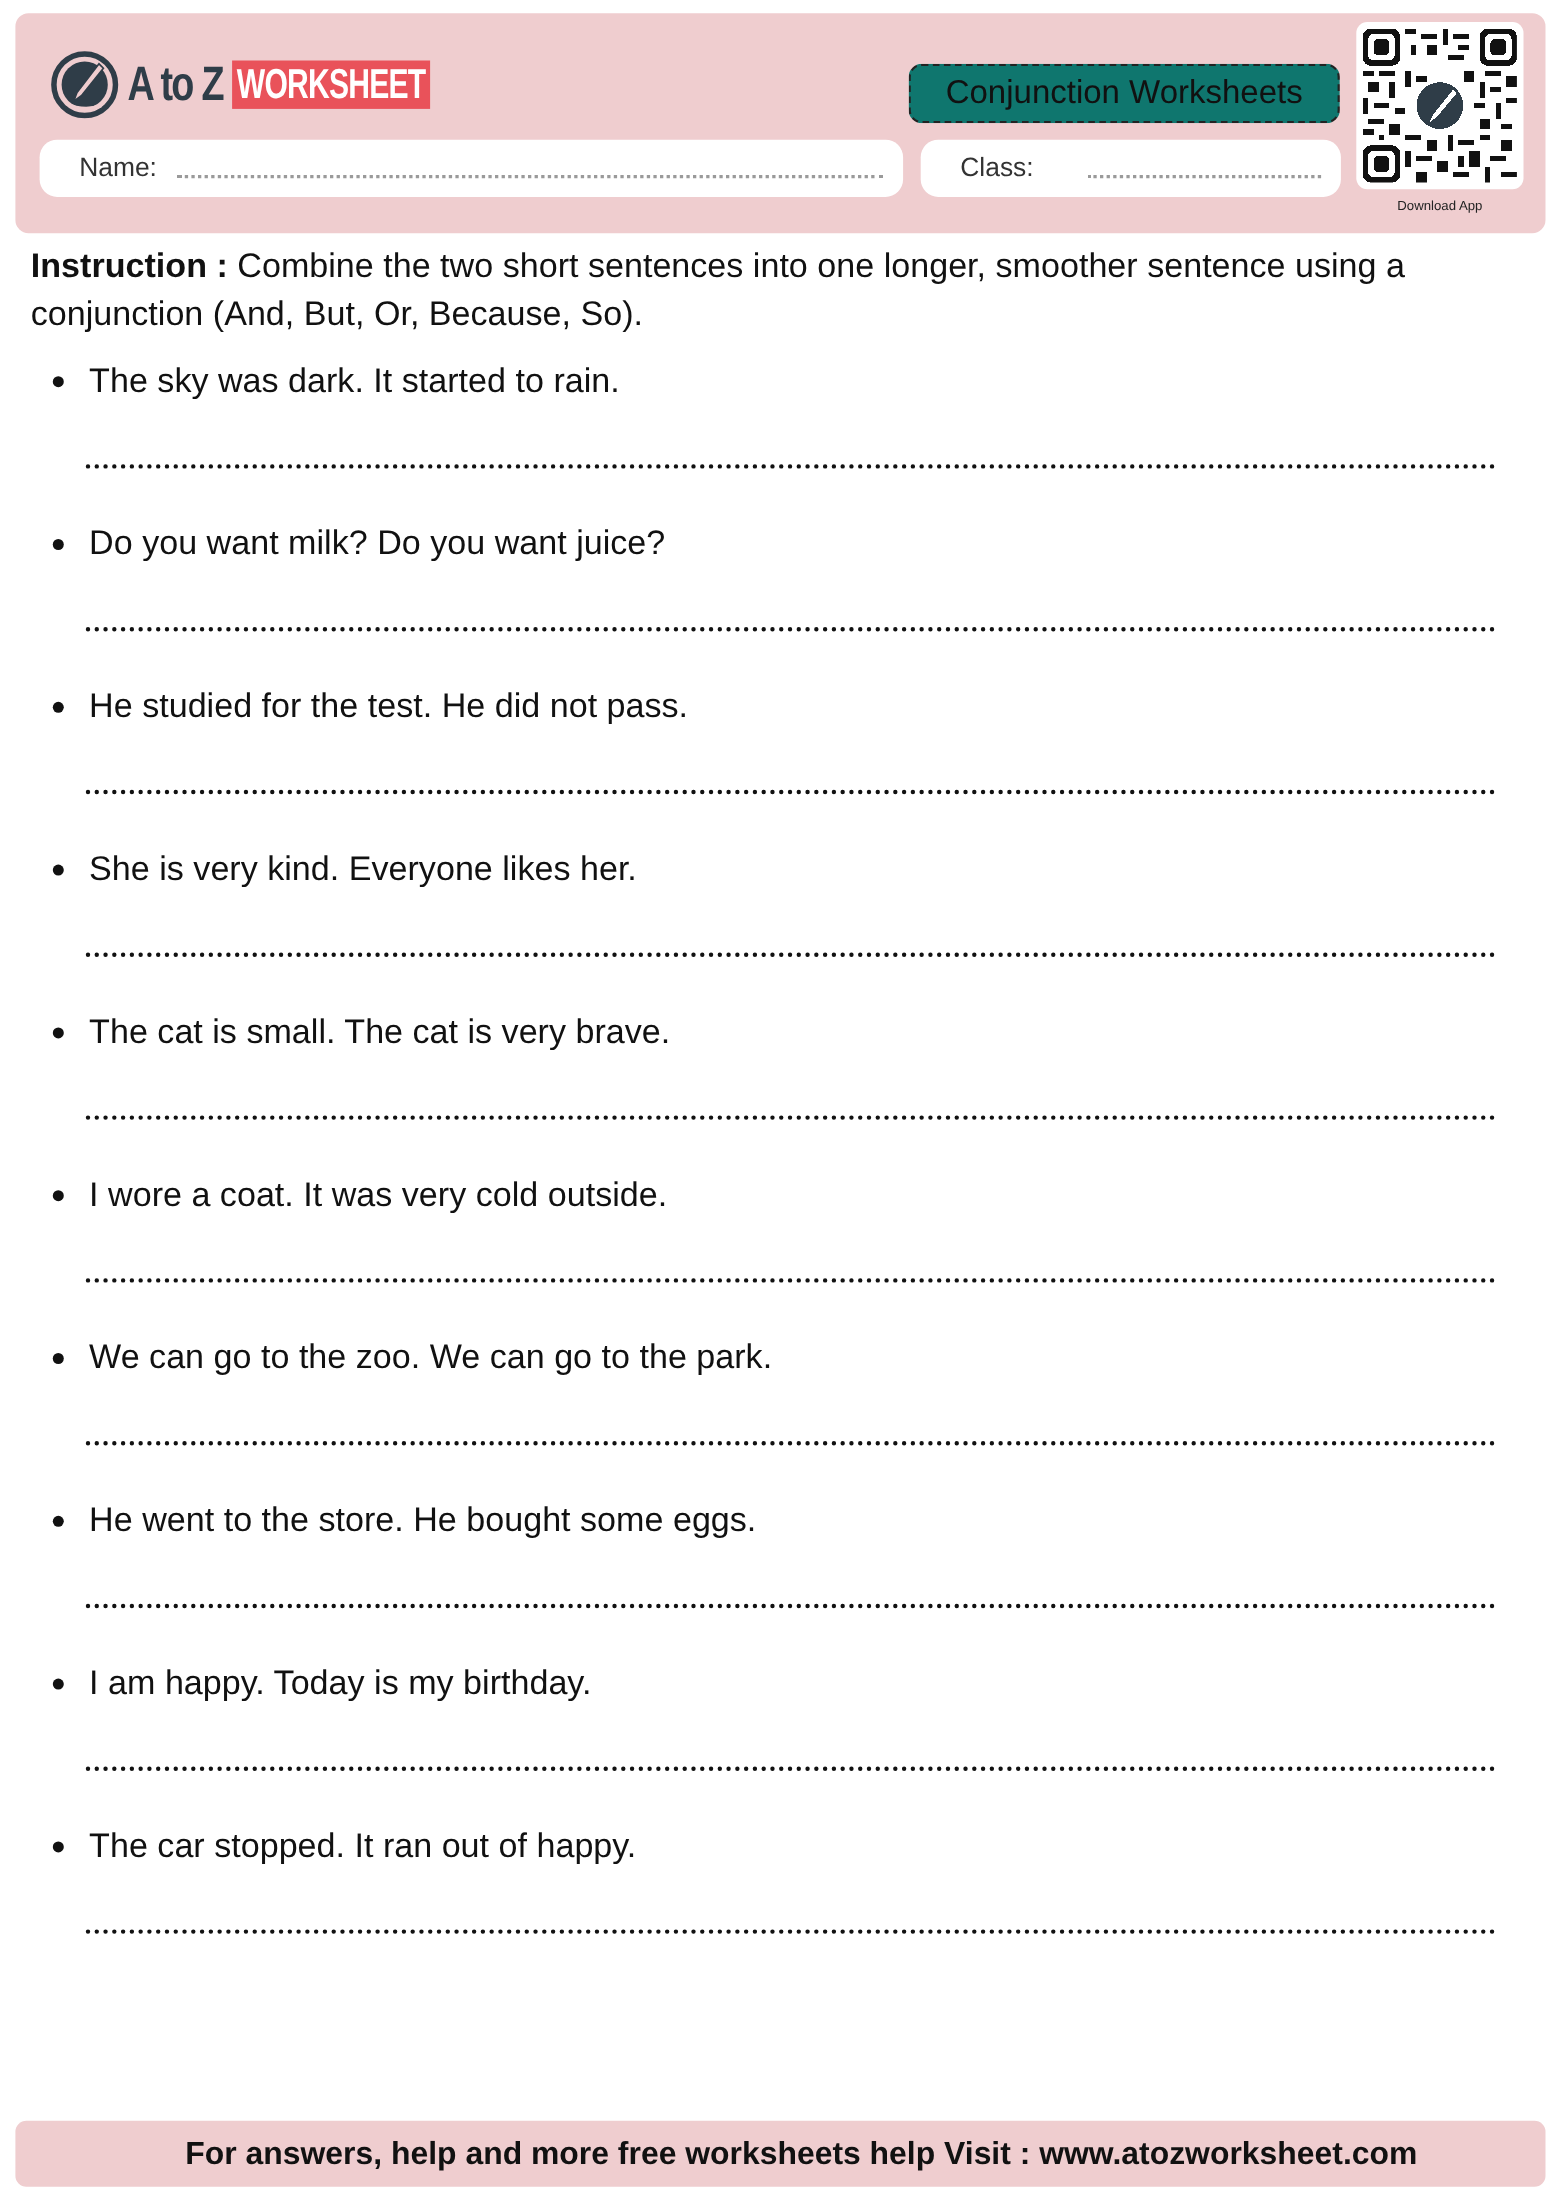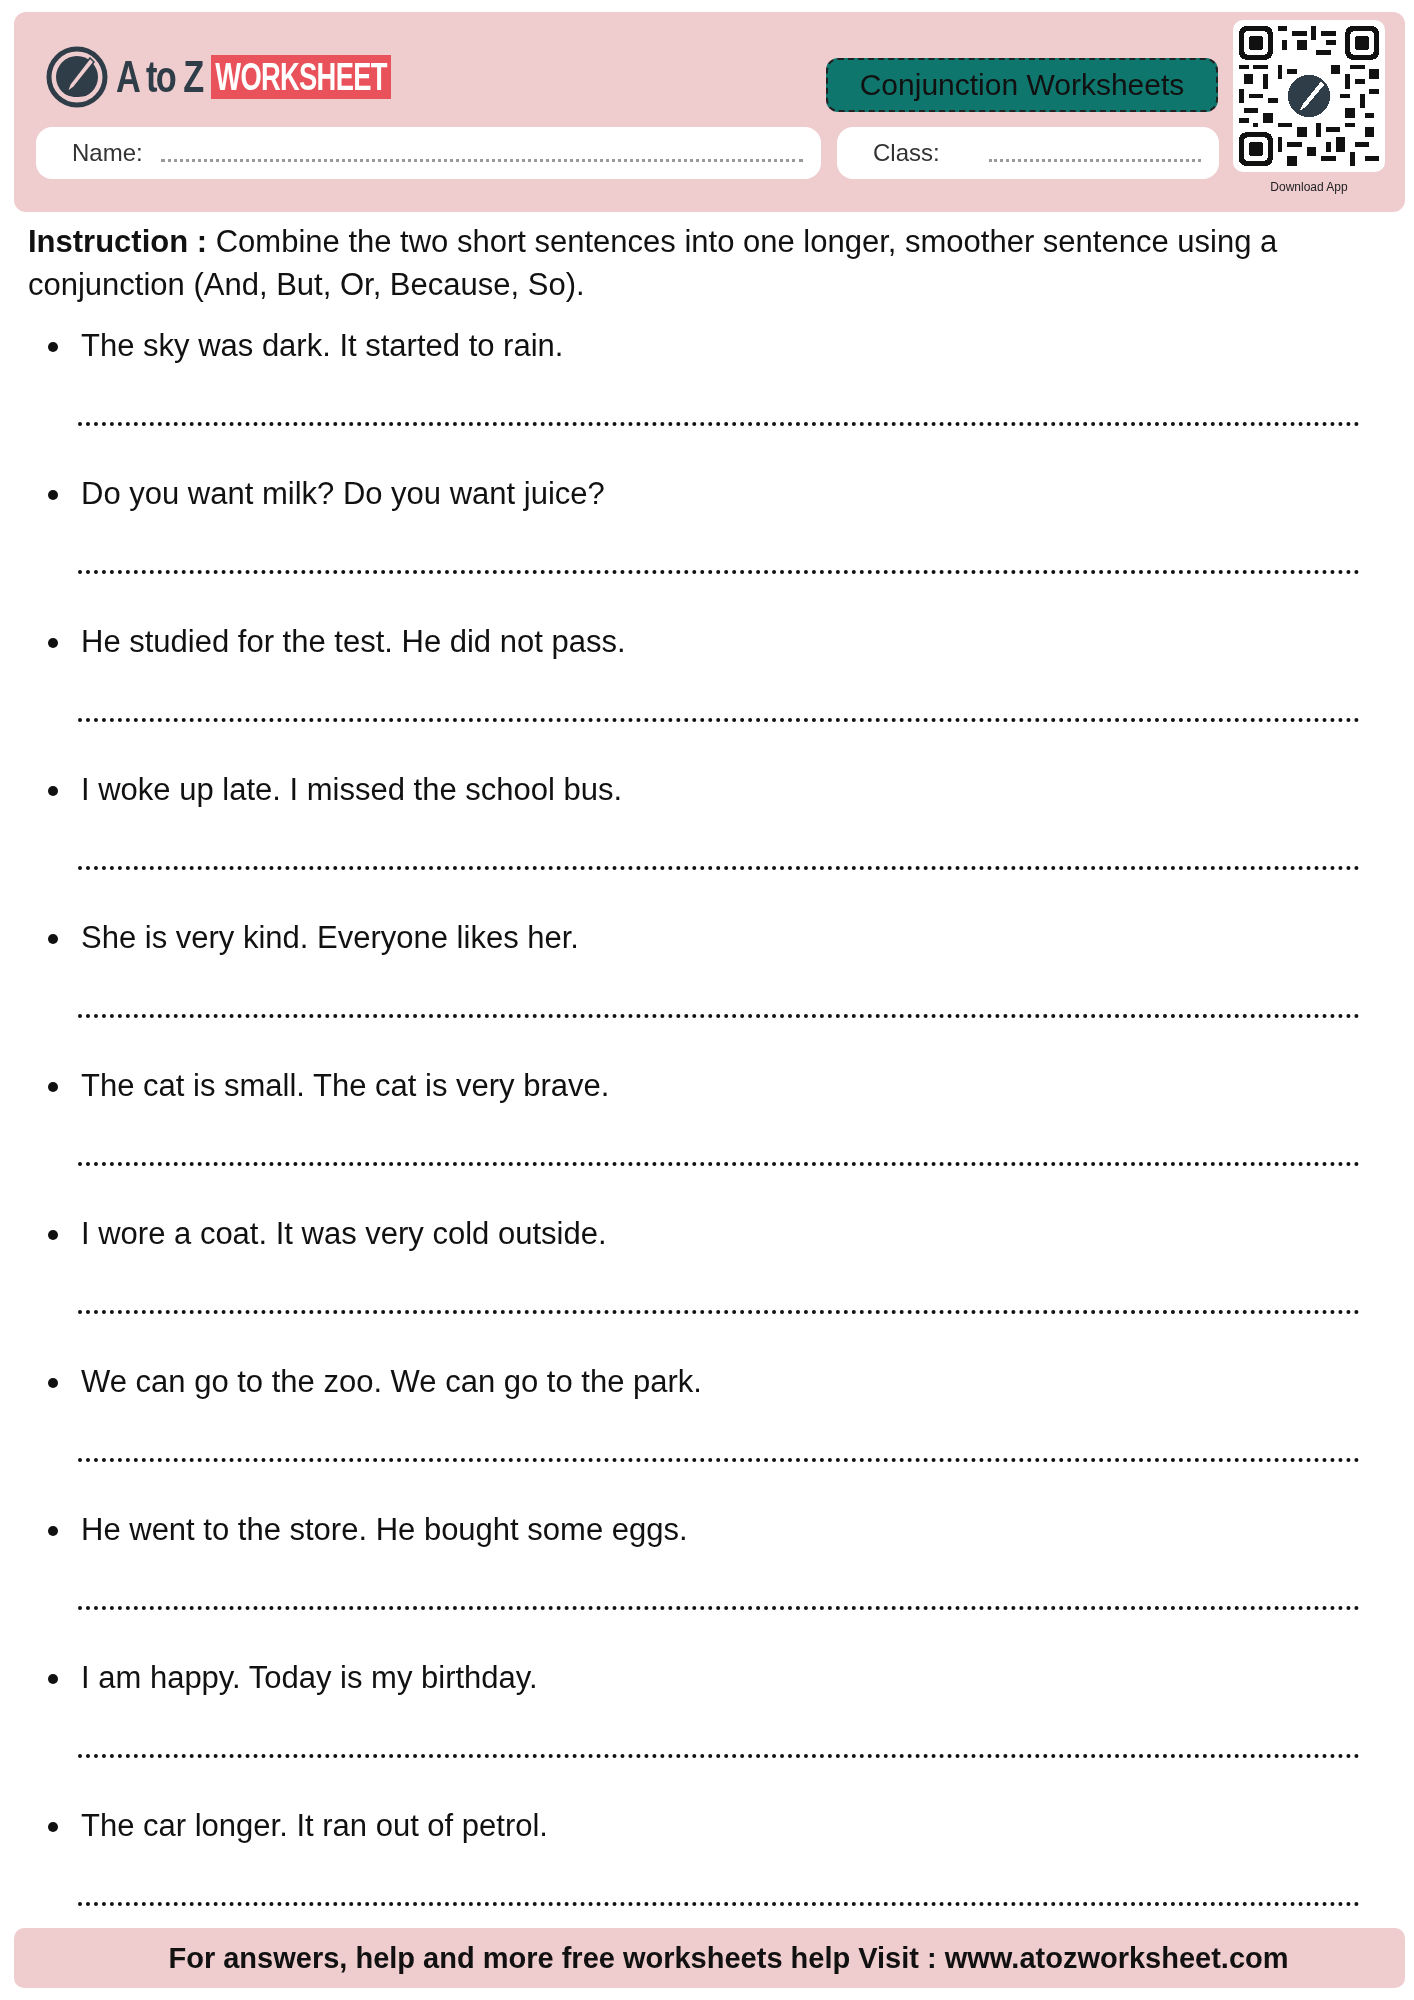--- a/index.html
+++ b/index.html
@@ -183,25 +183,20 @@
       <span class="text">Do you want milk? Do you want juice?</span>
       <span class="answer"></span>
     </div>
   <div class="item">
       <span class="bullet"></span>
       <span class="text">He studied for the test. He did not pass.</span>
       <span class="answer"></span>
     </div>
   <div class="item">
       <span class="bullet"></span>
-      <span class="text">I woke up late. I missed the school bus.</span>
-      <span class="answer"></span>
-    </div>
-  <div class="item">
-      <span class="bullet"></span>
       <span class="text">She is very kind. Everyone likes her.</span>
       <span class="answer"></span>
     </div>
   <div class="item">
       <span class="bullet"></span>
       <span class="text">The cat is small. The cat is very brave.</span>
       <span class="answer"></span>
     </div>
   <div class="item">
       <span class="bullet"></span>
@@ -218,20 +213,20 @@
       <span class="text">He went to the store. He bought some eggs.</span>
       <span class="answer"></span>
     </div>
   <div class="item">
       <span class="bullet"></span>
       <span class="text">I am happy. Today is my birthday.</span>
       <span class="answer"></span>
     </div>
   <div class="item">
       <span class="bullet"></span>
-      <span class="text">The car longer. It ran out of petrol.</span>
+      <span class="text">The car stopped. It ran out of happy.</span>
       <span class="answer"></span>
     </div>
 </div>
 
 <div class="footer">
   <span>For answers, help and more free worksheets help Visit : www.atozworksheet.com</span>
 </div>
 
 </body></html>

